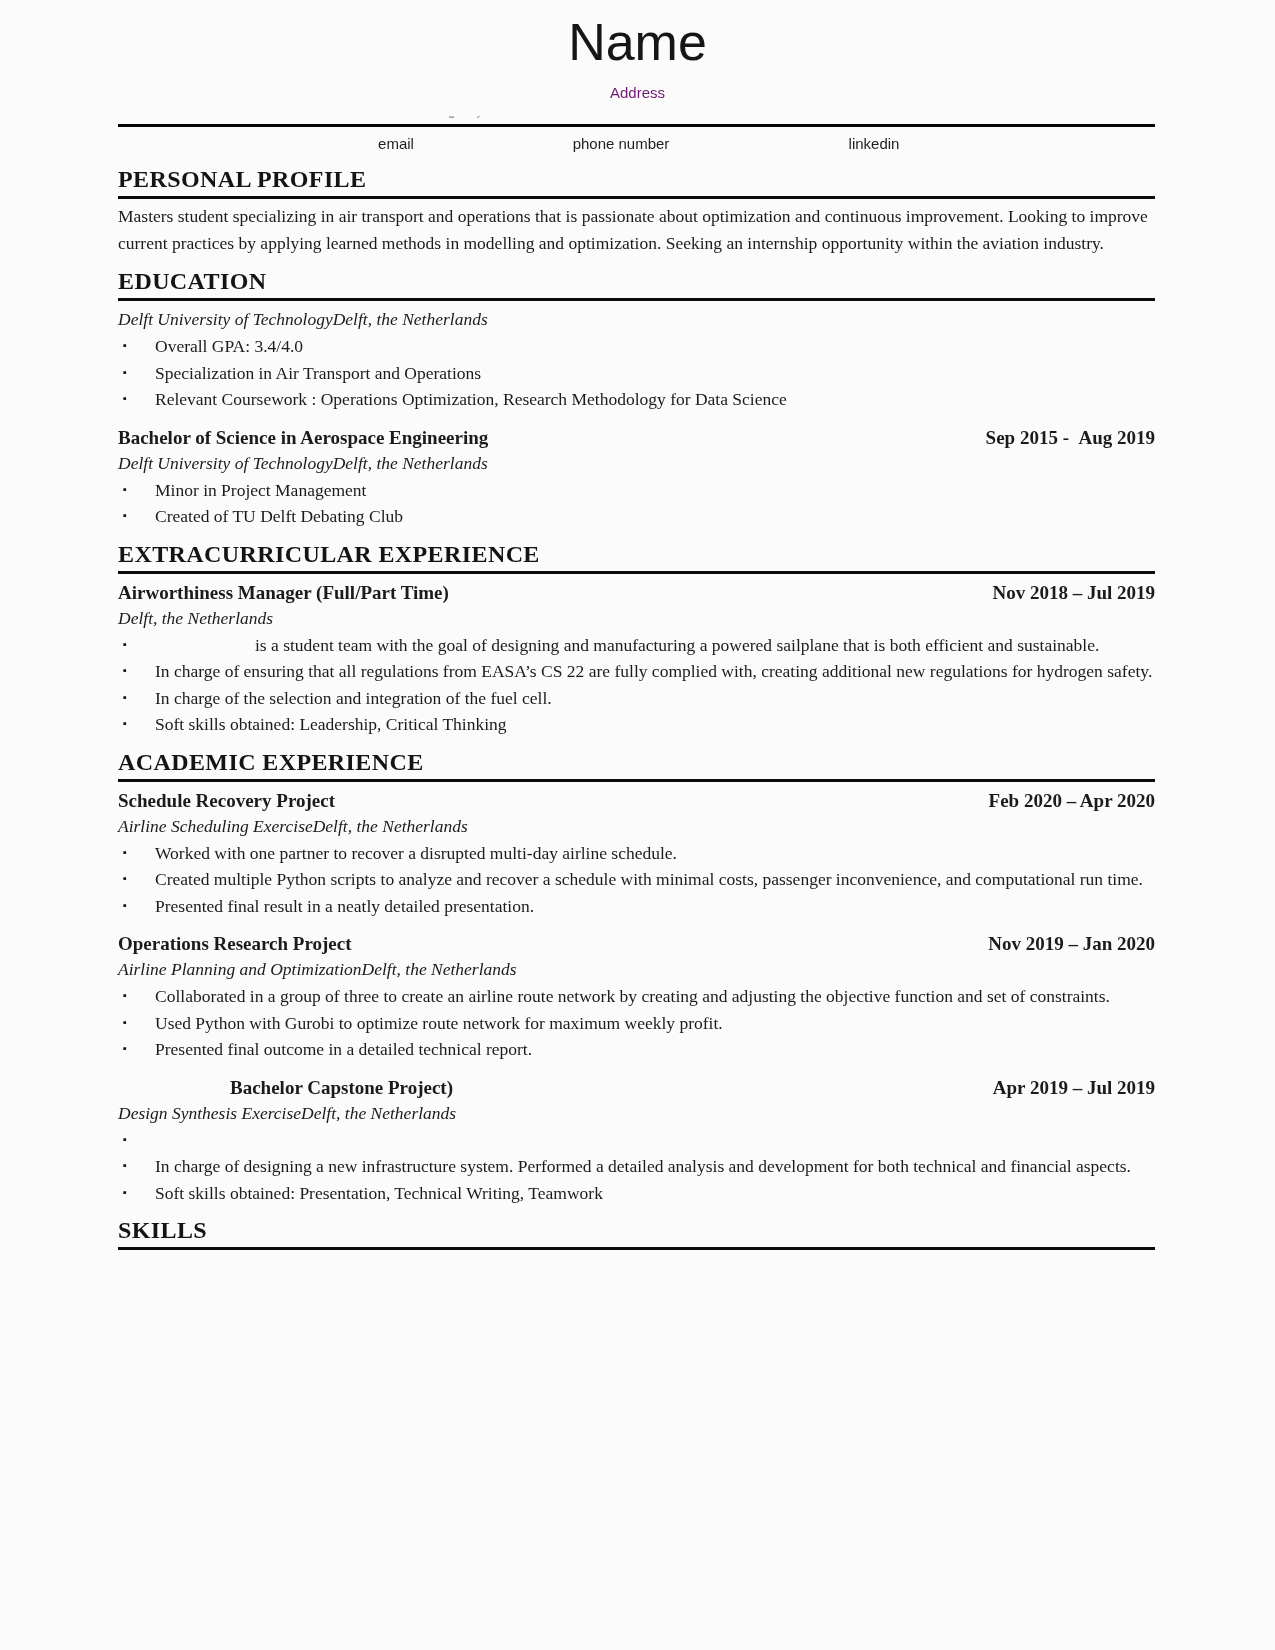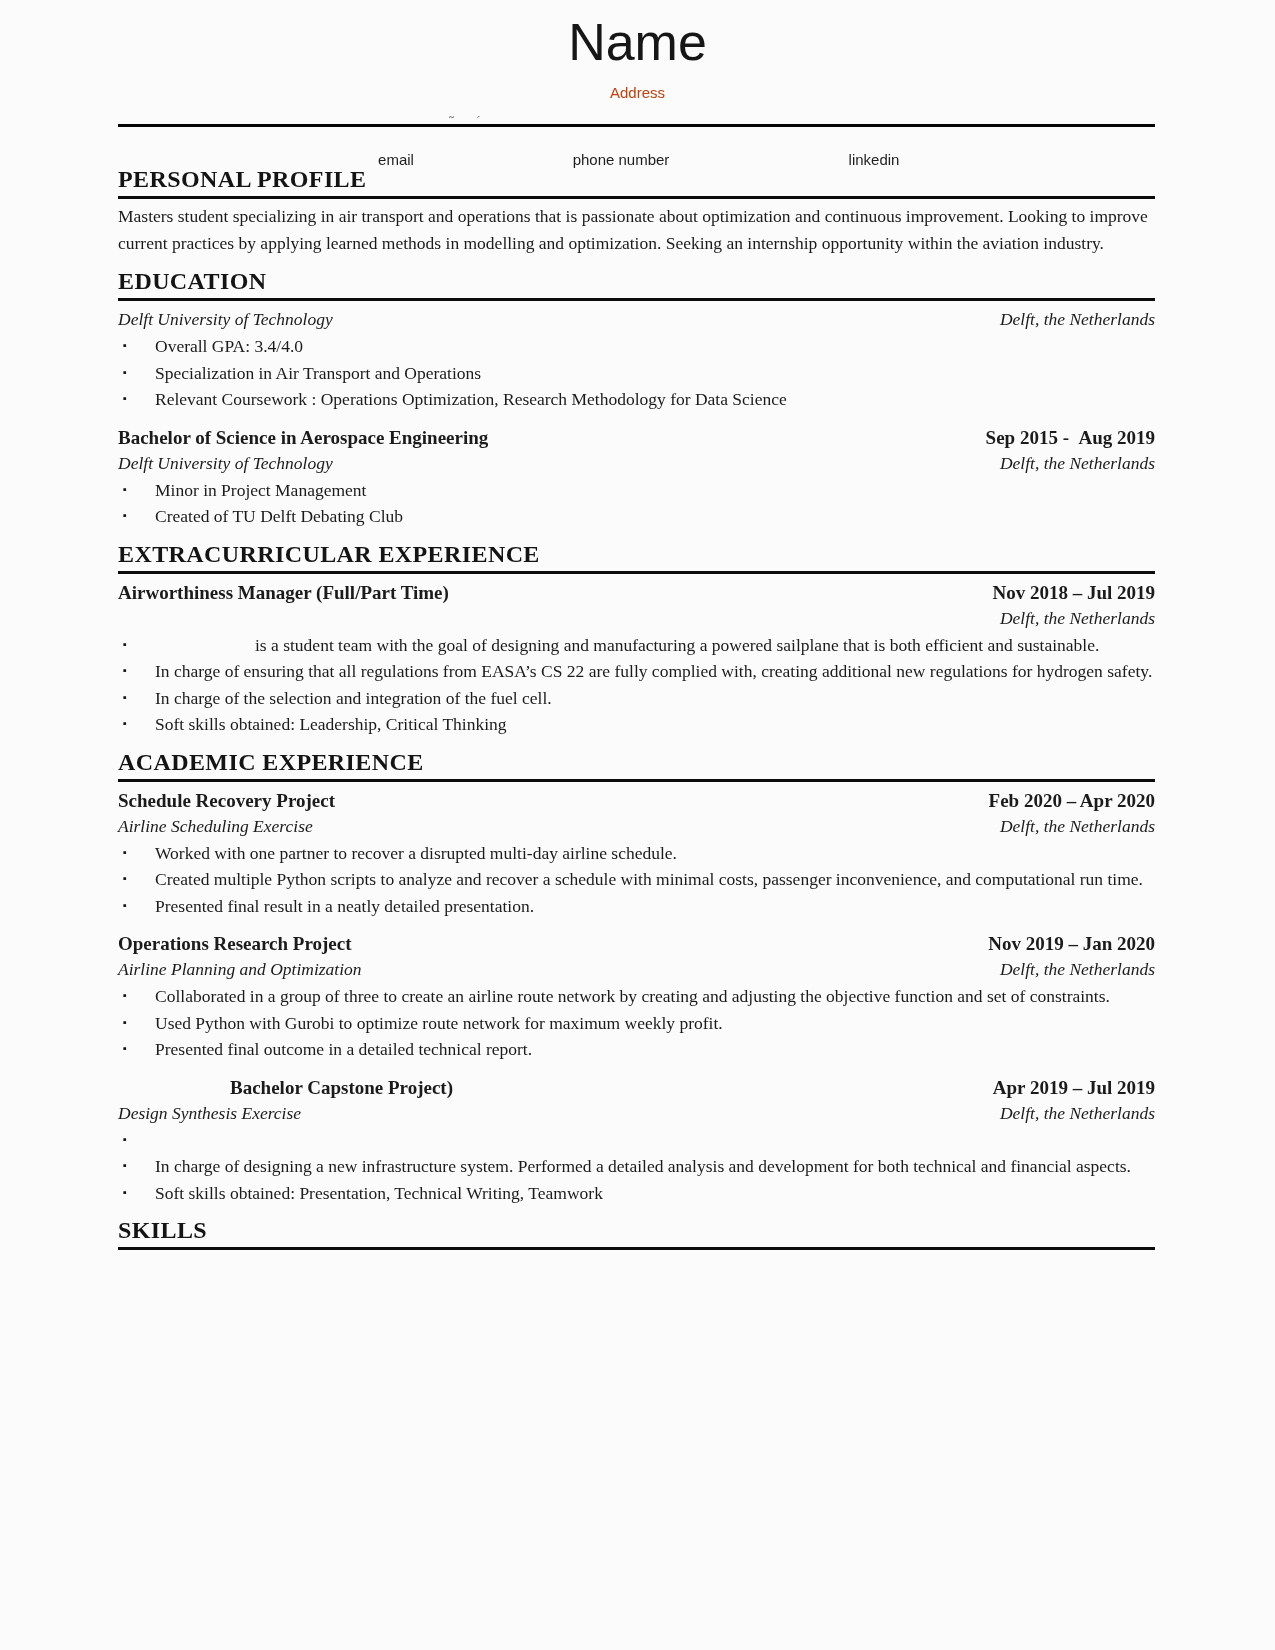--- a/index.html
+++ b/index.html
@@ -12,54 +12,54 @@
   .content { padding:0 120px 0 118px; }
 
   
   .hdr { text-align:center; padding-top:14px; }
   .hdr-name {
     font-family:"Liberation Sans", sans-serif;
     font-size:52px; line-height:56px; font-weight:400; color:#161616;
   }
   .hdr-address {
     font-family:"Liberation Sans", sans-serif;
-    font-size:15px; line-height:18px; margin-top:14px; color:#c2410c;
+    font-size:15px; line-height:18px; margin-top:14px; color:#701a75;
   }
   .remnant-zone { position:relative; height:22px; }
   .remnant {
     position:absolute; left:449px; top:12px; width:250px; height:7px;
     overflow:hidden; color:#8a8a8a;
     font-family:"Liberation Sans", sans-serif; font-size:15px; line-height:15px;
     letter-spacing:2px; text-align:left; white-space:nowrap;
   }
   .hdr-rule { border:none; border-top:3px solid #060606; margin:0; }
   .contact-row {
     position:relative; height:20px; margin-top:8px;
     font-family:"Liberation Sans", sans-serif; font-size:15px; color:#1e1e1e;
   }
-  .contact-row span { position:absolute; transform:translateX(-50%); white-space:nowrap;margin-top:16px; }
+  .contact-row span { position:absolute; transform:translateX(-50%); white-space:nowrap; }
   .c-email    { left:278px; }
   .c-phone    { left:503px; }
   .c-linkedin { left:756px; }
 
   
   .sec-title {
     font-size:24px; line-height:26px; font-weight:bold; letter-spacing:0.4px;
     color:#141414; margin-top:11px; padding-bottom:4px;
     border-bottom:3.5px solid #0c0c0c;
   }
   .sec-body { padding-top:4px; }
   .para { font-size:17.5px; line-height:27px; }
 
   .entry { margin-top:12px; }
   .entry.first { margin-top:2px; }
   .entry-head { display:flex; justify-content:space-between; align-items:baseline; line-height:26px; }
   .entry-title { font-size:19px; font-weight:bold; }
   .entry-date  { font-size:19px; font-weight:bold; white-space:nowrap; }
-  .entry-sub { display:flex; justify-content:space-between; line-height:25px; }
+  .entry-sub { display:flex; line-height:25px; }
   .entry-sub span { font-size:17.5px; font-style:italic; }
 
   ul.blist { list-style:none; margin-top:1px; }
   ul.blist li {
     position:relative; padding-left:37px;
     font-size:17.5px; line-height:26.5px;
   }
   .blt { position:absolute; left:5px; top:-1px; font-size:11px; color:#111; }
   .gap-inline { display:inline-block; height:1px; }
   .gap-team     { width:100px; }

